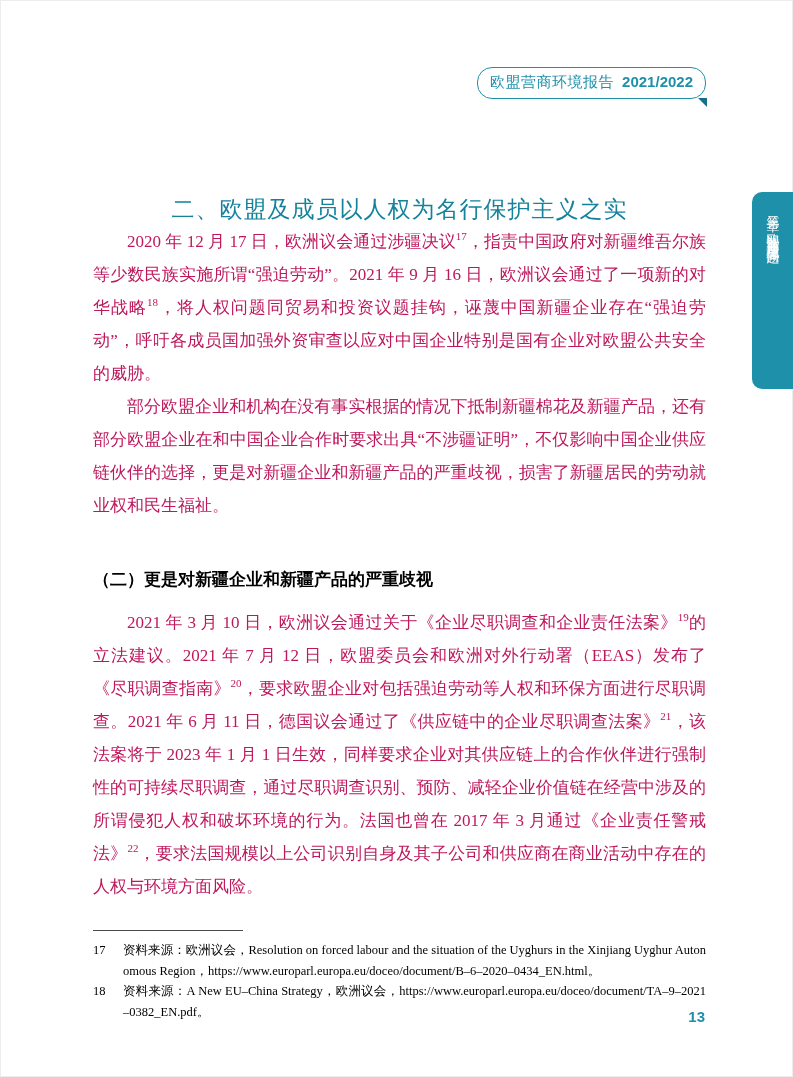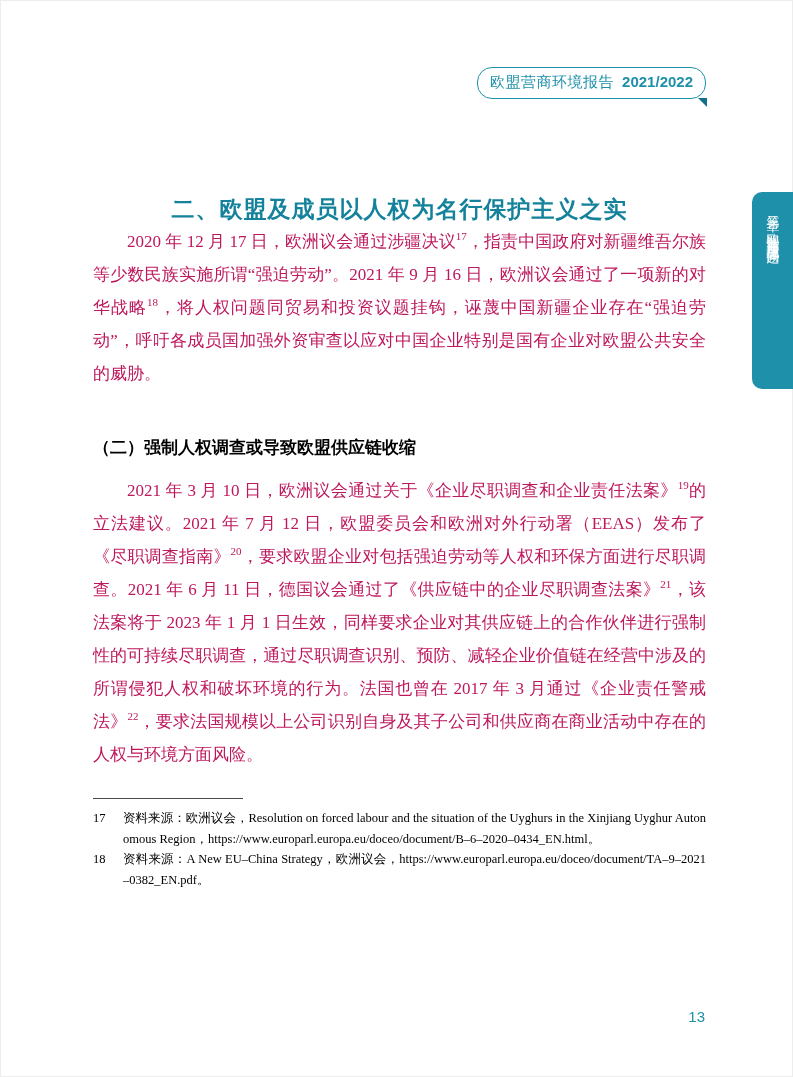--- a/index.html
+++ b/index.html
@@ -35,21 +35,21 @@
     display:flex;align-items:center;box-sizing:border-box;padding-top:13px;
     letter-spacing:2px;
   }
   .side-tab .tab-gap{display:inline-block;height:12px;}
 
   
   .content{position:absolute;left:93px;top:0;width:613px;}
   .main-title{
     margin:194px 0 0 0;text-align:center;
     font-family:"Liberation Serif","DejaVu Serif",serif;
-    font-size:23px;font-weight:bold;color:var(--title-color);
+    font-size:23px;font-weight:normal;color:var(--title-color);
     letter-spacing:1px;
   }
   .sec-heading{
     margin:46px 0 15px 0;
     font-family:"Liberation Sans","DejaVu Sans",sans-serif;
     font-size:17px;font-weight:bold;color:#000;
   }
   .body-p{
     margin:0;font-size:17px;line-height:33px;text-align:justify;
     text-indent:2em;color:#be185d;
@@ -62,21 +62,21 @@
   
   .fn-sep{margin-top:27px;width:150px;border-top:1.6px solid #4a4a4a;}
   .footnotes{margin-top:9px;}
   .fn{display:flex;font-size:12.5px;line-height:20.5px;color:#000;}
   .fn-num{width:30px;flex:0 0 30px;}
   .fn-text{flex:1;text-align:justify;overflow-wrap:anywhere;word-break:break-all;}
 
   .page-number{
     position:absolute;right:88px;bottom:52px;
     font-family:"Liberation Sans","DejaVu Sans",sans-serif;
-    font-size:15px;font-weight:normal;color:var(--accent);
+    font-size:15px;font-weight:bold;color:var(--accent);
   }
 </style>
 </head>
 <body>
 
 <div class="page-frame"></div>
 
 <div class="header-badge">
   <span class="badge-title">欧盟营商环境报告</span>
   <span class="badge-edition">2021/2022</span>
@@ -87,21 +87,22 @@
   <span>第二章</span>
   <span class="tab-gap"></span>
   <span>欧盟营商环境总体问题</span>
 </div>
 
 <div class="content">
   <h1 class="main-title">二、欧盟及成员以人权为名行保护主义之实</h1>
 
   <div>
       <p class="body-p">2020 年 12 月 17 日，欧洲议会通过涉疆决议<sup>17</sup>，指责中国政府对新疆维吾尔族等少数民族实施所谓“强迫劳动”。2021 年 9 月 16 日，欧洲议会通过了一项新的对华战略<sup>18</sup>，将人权问题同贸易和投资议题挂钩，诬蔑中国新疆企业存在“强迫劳动”，呼吁各成员国加强外资审查以应对中国企业特别是国有企业对欧盟公共安全的威胁。</p>
-      <div class="sec-heading">（二）强制人权调查或导致欧盟供应链收缩</div>
+      <p class="body-p">部分欧盟企业和机构在没有事实根据的情况下抵制新疆棉花及新疆产品，还有部分欧盟企业在和中国企业合作时要求出具“不涉疆证明”，不仅影响中国企业供应链伙伴的选择，更是对新疆企业和新疆产品的严重歧视，损害了新疆居民的劳动就业权和民生福祉。</p>
+      <div class="sec-heading">（二）更是对新疆企业和新疆产品的严重歧视</div>
       <p class="body-p">2021 年 3 月 10 日，欧洲议会通过关于《企业尽职调查和企业责任法案》<sup>19</sup>的立法建议。2021 年 7 月 12 日，欧盟委员会和欧洲对外行动署（EEAS）发布了《尽职调查指南》<sup>20</sup>，要求欧盟企业对包括强迫劳动等人权和环保方面进行尽职调查。2021 年 6 月 11 日，德国议会通过了《供应链中的企业尽职调查法案》<sup>21</sup>，该法案将于 2023 年 1 月 1 日生效，同样要求企业对其供应链上的合作伙伴进行强制性的可持续尽职调查，通过尽职调查识别、预防、减轻企业价值链在经营中涉及的所谓侵犯人权和破坏环境的行为。法国也曾在 2017 年 3 月通过《企业责任警戒法》<sup>22</sup>，要求法国规模以上公司识别自身及其子公司和供应商在商业活动中存在的人权与环境方面风险。</p>
     </div>
 
   <div class="fn-sep"></div>
   <div class="footnotes">
       <div class="fn">
         <span class="fn-num">17</span>
         <span class="fn-text">资料来源：欧洲议会，Resolution on forced labour and the situation of the Uyghurs in the Xinjiang Uyghur Autonomous Region，https://www.europarl.europa.eu/doceo/document/B–6–2020–0434_EN.html。</span>
       </div>
       <div class="fn">

